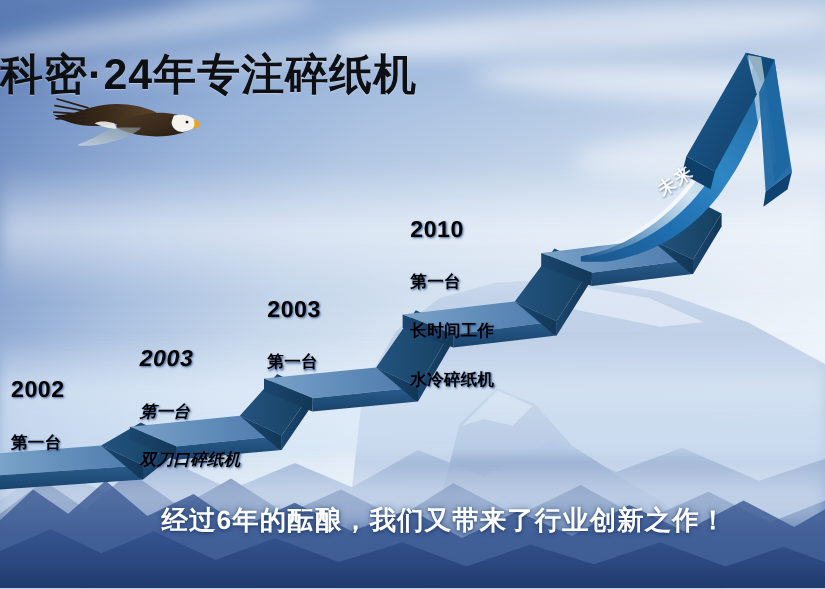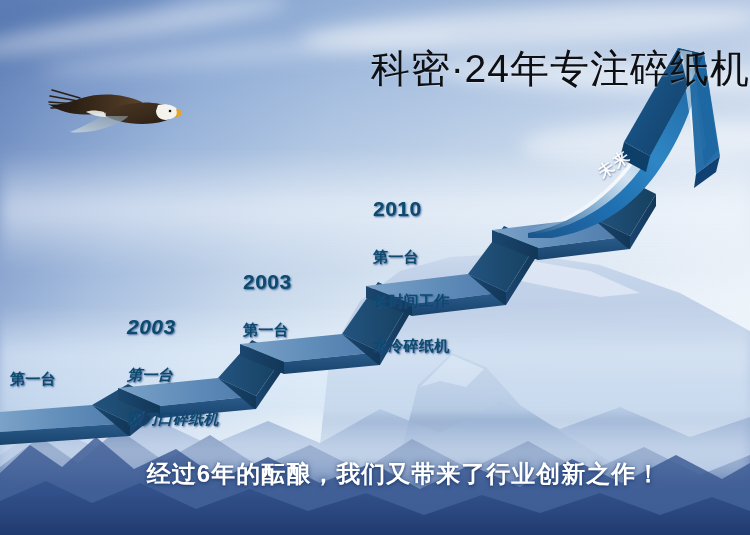--- a/index.html
+++ b/index.html
@@ -52,44 +52,44 @@
 
   
   #stairs{position:absolute;inset:0;pointer-events:none;}
 
   
   .eagle{position:absolute;left:46px;top:72px;width:136px;height:78px;}
 
   
   .title{
     position:absolute;left:0;top:49px;width:750px;
-    text-align:right;
+    text-align:left;
     font-size:39px;line-height:1.05;
-    font-weight:normal;
+    font-weight:bold;
     color:#0d0f12;
     letter-spacing:1px;
     white-space:nowrap;
     text-shadow:0 1px 1px rgba(255,255,255,.35);
   }
 
   
   .footer{
     position:absolute;left:0;top:461px;width:750px;
     text-align:center;
     font-size:24px;line-height:1.1;
     font-weight:bold;
     color:#ffffff;
     letter-spacing:1px;
     white-space:nowrap;
     text-shadow:0 1px 3px rgba(20,45,95,.75), 0 0 6px rgba(30,60,110,.45);
     padding-left:29px;
   }
 
   
-  .step-label{position:absolute;color:#0c4a6e;white-space:nowrap;}
+  .step-label{position:absolute;color:#000000;white-space:nowrap;}
   .step-label .yr{
     font-size:21px;font-weight:bold;line-height:1.12;
     letter-spacing:.5px;
     text-shadow:1px 1px 2px rgba(45,80,140,.85),0 0 3px rgba(255,255,255,.25);
   }
   .step-label .desc{
     font-size:15px;font-weight:bold;line-height:1.18;
     letter-spacing:.3px;
     text-shadow:1px 1px 2px rgba(40,75,135,.9);
     margin-top:27px;
@@ -348,20 +348,21 @@
     <path d="M112,33 C120,31 128,33 132,38 C133,43 128,47 120,48 C114,48 110,44 110,39 Z" fill="#f4f3ee"></path>
 
     <path d="M130,37 C134,37 136,39 136,41 C136,43 133,45 130,45 C131,42 131,39 130,37 Z" fill="#e8a525"></path>
 
     <circle cx="124" cy="39" r="1.3" fill="#1a1410"></circle>
   </svg>
 
   <div class="title">科密·24年专注碎纸机</div>
 
   <div class="step-label" id="lbl-2002">
+    <div class="yr">2002</div>
     <div class="desc">第一台</div>
   </div>
 
   <div class="step-label" id="lbl-2003">
     <div class="yr">2003</div>
     <div class="desc">第一台</div>
     <div class="desc">双刀口碎纸机</div>
   </div>
 
   <div class="step-label" id="lbl-2007">

